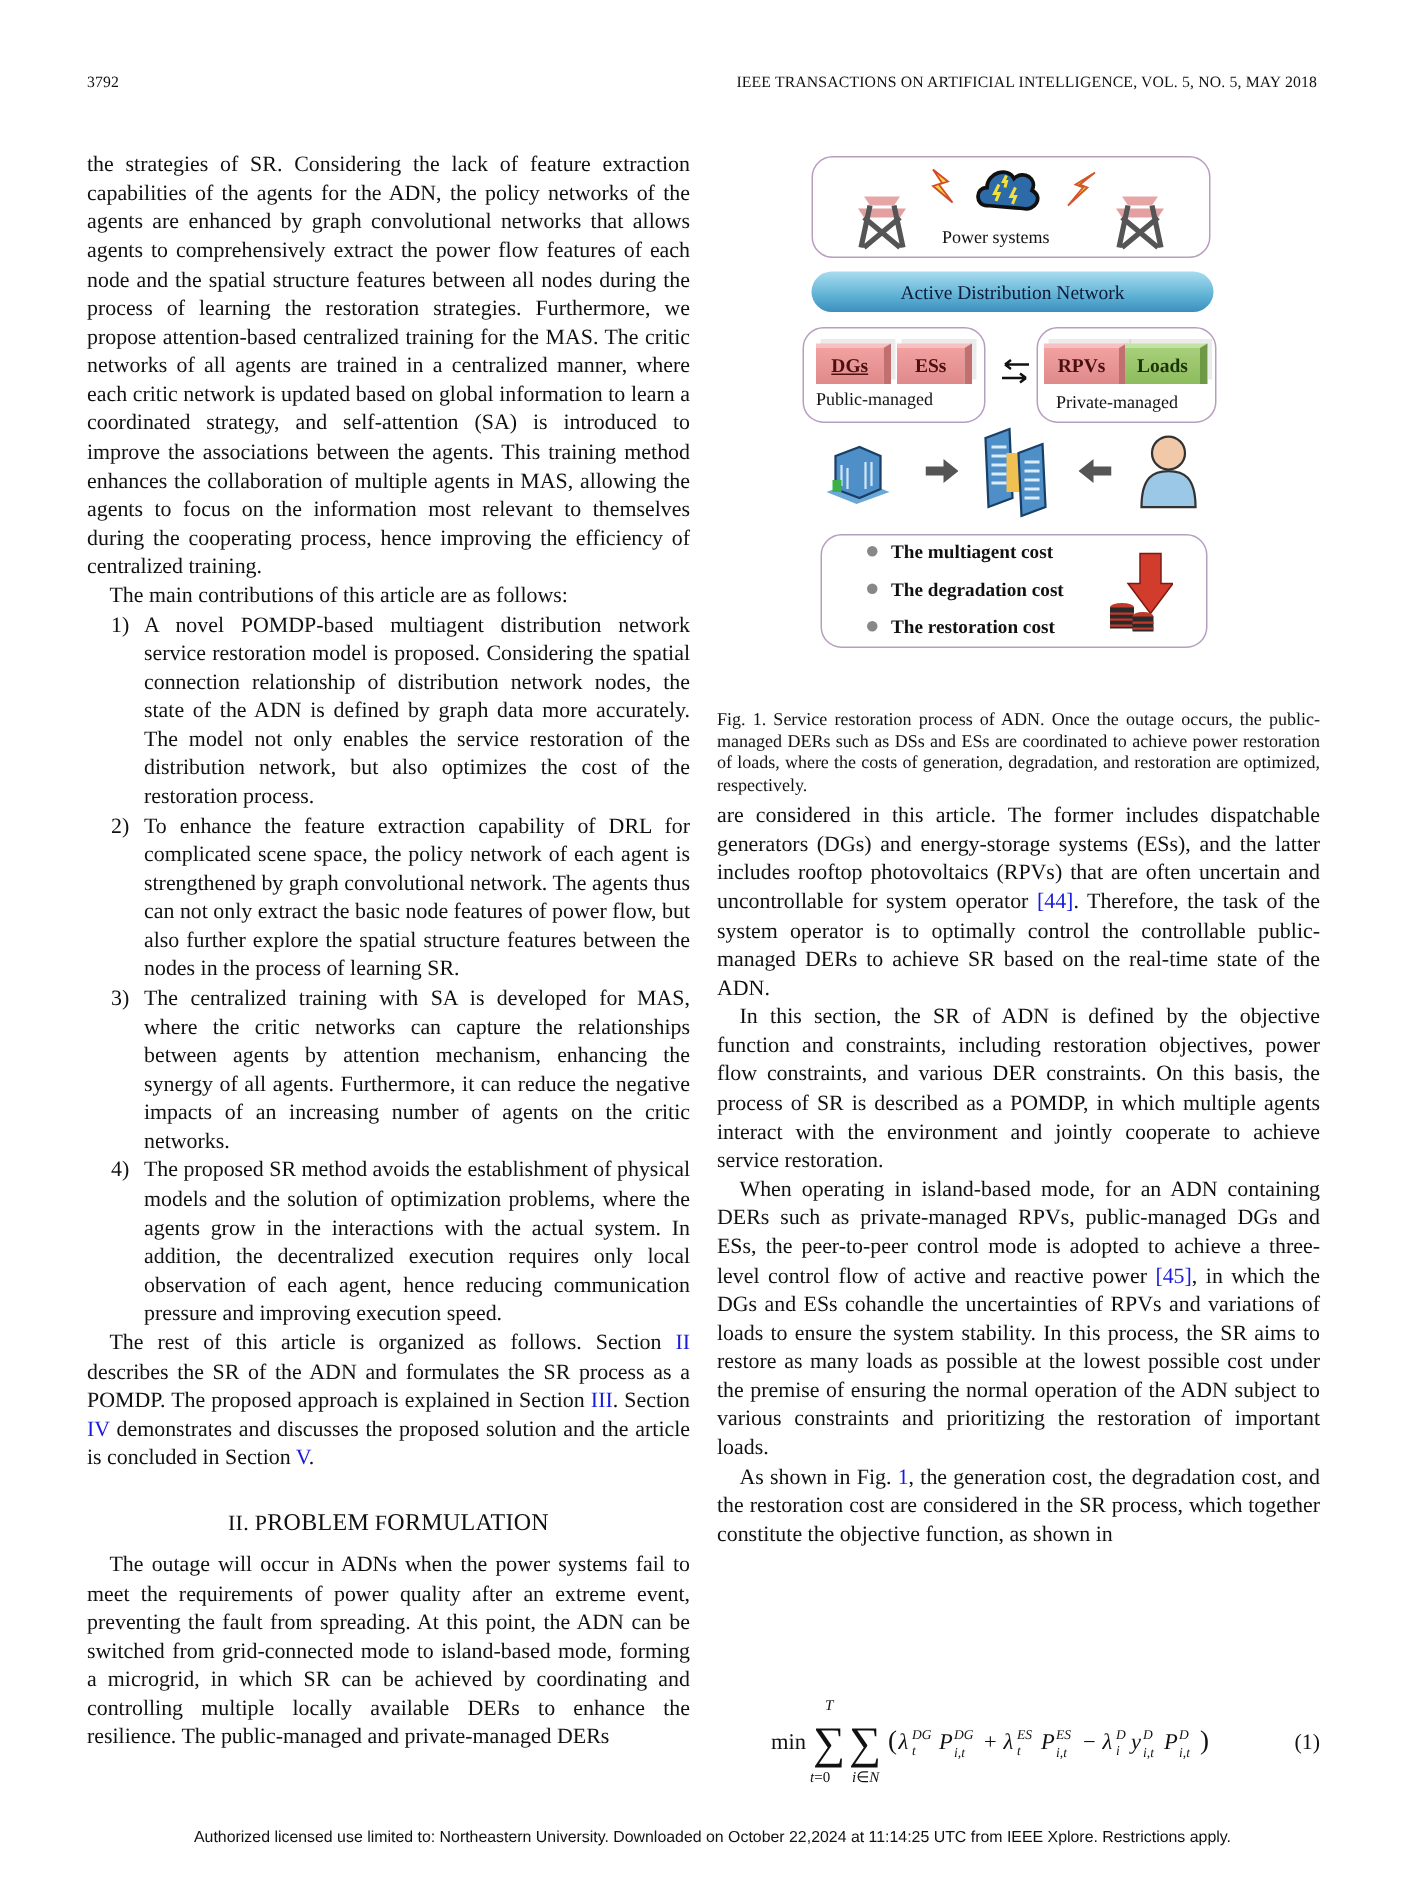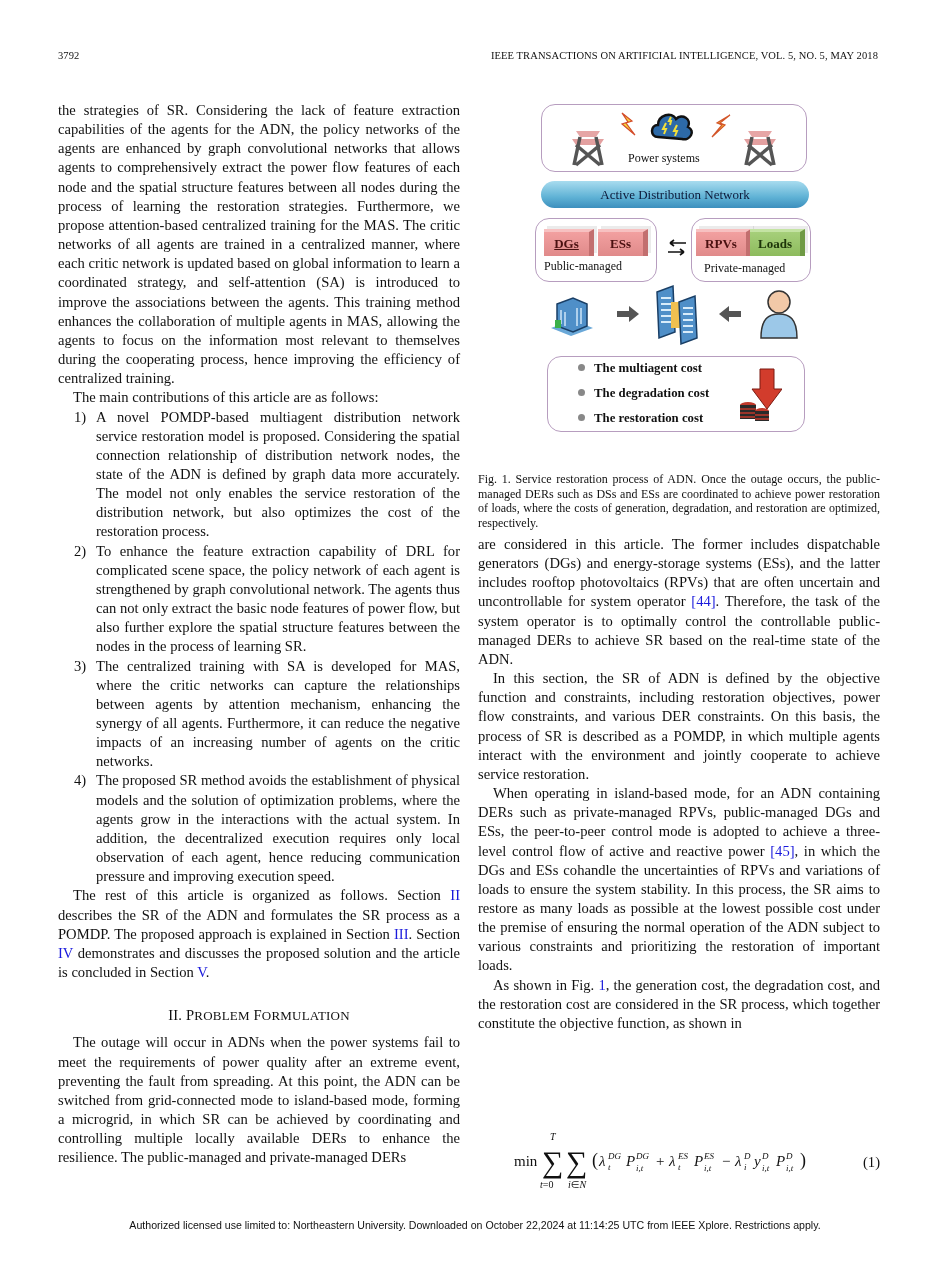--- a/index.html
+++ b/index.html
@@ -10,21 +10,21 @@
   .hdr-right { right:72px; }
   .col { position:absolute; font-size:14.6px; line-height:19.15px; text-align:justify; hyphens:manual; }
   .colL { left:58px; width:402px; top:101px; }
   .colR { left:478px; width:402px; }
   p { margin:0; }
   .ind { text-indent:15px; }
   ol { margin:0; padding:0; list-style:none; }
   ol li { position:relative; padding-left:38px; }
   ol li .num { position:absolute; left:16px; top:0; }
   .sec { text-align:center; font-size:14.6px; margin:24px 0 8px 0; letter-spacing:0.2px; }
-  .sc { font-size:13px; }
+  .sc { font-size:16px; }
   .subsec { font-style:italic; margin:0; }
   .link { color:#1a1adc; }
   .caption { position:absolute; left:478px; top:472px; width:402px; font-size:12px; line-height:14.6px; text-align:justify; }
   .eq { position:absolute; left:478px; top:1128px; width:402px; height:62px; }
   .eq-body { position:absolute; left:36px; top:0; font-family:"Liberation Serif", serif; font-size:15px; }
   .eq-num { position:absolute; right:0; top:26px; font-size:14.6px; }
   .footer { position:absolute; top:1219px; left:0; width:950px; text-align:center;
             font-family:"Liberation Sans", sans-serif; font-size:10.6px; color:#111; }
   
   .fig { position:absolute; left:533px; top:104px; width:284px; height:330px; }

